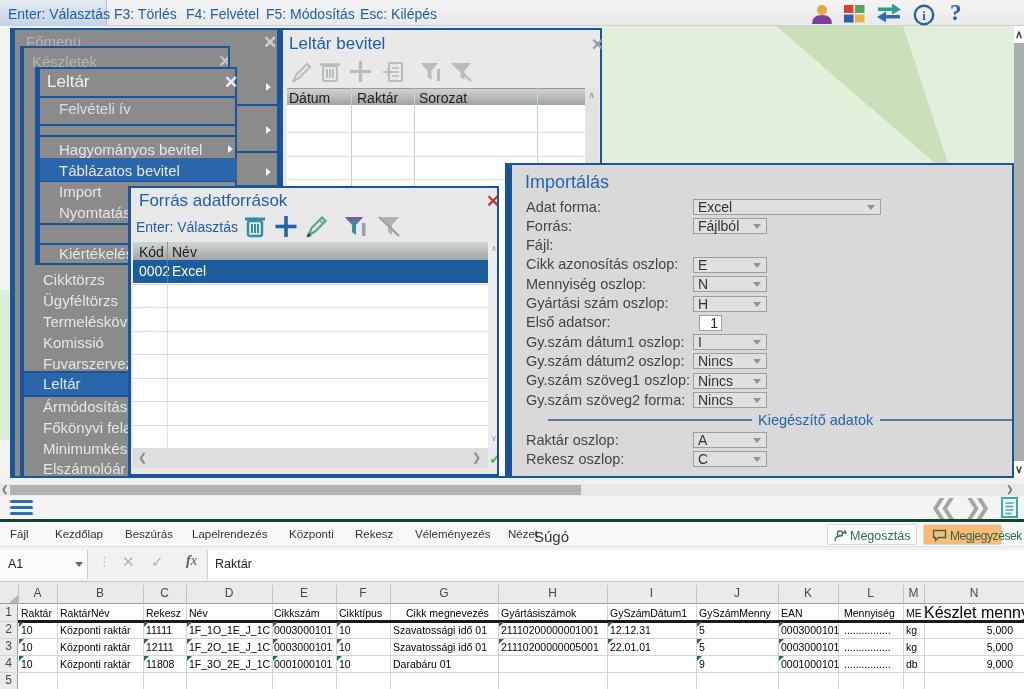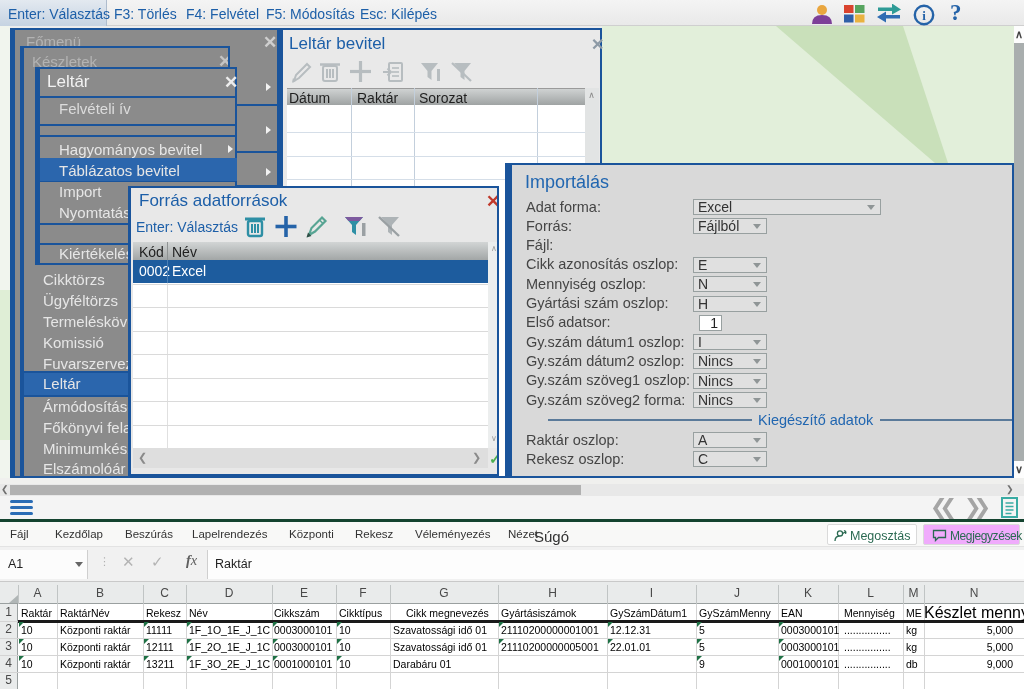--- a/index.html
+++ b/index.html
@@ -282,21 +282,21 @@
 <div class="a" style="left:415px;top:6.5px;font-size:11.5px;color:#333">Véleményezés</div>
 <div class="a" style="left:508px;top:6.5px;font-size:11.5px;color:#333">Nézet</div>
 <div class="a" style="left:534px;top:6.5px;font-size:15px;color:#333">Súgó</div>
 
  <div class="a" style="left:827px;top:2px;width:90px;height:21px;background:#fff;border:1px solid #dadada;border-radius:2px">
    <svg class="a" style="left:6px;top:4px" width="14" height="13" viewBox="0 0 14 13">
         <path d="M1 12 Q1 7 6 7 M6 7 A2.6 2.6 0 1 0 6 1.8 A2.6 2.6 0 0 0 6 7 M8 5 L12 2.5 M12 2.5 L10 1.5 M12 2.5 L11.5 4.8" fill="none" stroke="#2b6a52" stroke-width="1.3"></path>
       </svg>
    <div class="a" style="left:22px;top:4px;font-size:12.5px;color:#2b6a52">Megosztás</div>
  </div>
- <div class="a" style="left:923px;top:2px;width:97px;height:21px;background:#f0abfc;border:1px solid #dadada;border-radius:2px">
+ <div class="a" style="left:923px;top:2px;width:79px;height:21px;background:#fdba74;border:1px solid #dadada;border-radius:2px">
    <svg class="a" style="left:8px;top:4px" width="15" height="13" viewBox="0 0 15 13">
         <path d="M1.5 1.5 L13.5 1.5 L13.5 8.5 L6.5 8.5 L3.5 11.5 L3.5 8.5 L1.5 8.5 Z" fill="none" stroke="#2b6a52" stroke-width="1.3"></path>
       </svg>
    <div class="a" style="left:26px;top:4px;font-size:12px;letter-spacing:-0.4px;color:#2b6a52">Megjegyzések</div>
  </div>
 </div>
 <div class="a" style="left:0;top:547px;width:1024px;height:34.5px;background:#f1f1f1;border-bottom:1px solid #c9c9c9">
  <div class="a" style="left:0;top:3px;width:88px;height:29px;background:#fcfcfc;border-right:1px solid #cfcfcf">
   <div class="a" style="left:8px;top:7px;font-size:12.5px;color:#222">A1</div>
   <div class="a" style="left:75px;top:12px;width:0;height:0;border-top:5px solid #666;border-left:4px solid transparent;border-right:4px solid transparent"></div>
@@ -404,21 +404,21 @@
     <div class="a" style="left:393px;top:35.0px;font-size:10.5px;color:#000;line-height:16px;white-space:nowrap">Szavatossági idő 01</div>
     <div class="a" style="left:501px;top:35.0px;font-size:10.5px;color:#000;line-height:16px;white-space:nowrap">21110200000005001</div>
     <div class="a" style="left:610px;top:35.0px;font-size:10.5px;color:#000;line-height:16px;white-space:nowrap">22.01.01</div>
     <div class="a" style="left:699px;top:35.0px;font-size:10.5px;color:#000;line-height:16px;white-space:nowrap">5</div>
     <div class="a" style="left:781px;top:35.0px;font-size:10.5px;color:#000;line-height:16px;white-space:nowrap">0003000101</div>
     <div class="a" style="left:844px;top:35.0px;font-size:10.5px;color:#000;line-height:16px;white-space:nowrap">................</div>
     <div class="a" style="left:906px;top:35.0px;font-size:10.5px;color:#000;line-height:16px;white-space:nowrap">kg</div>
     <div class="a" style="left:924px;top:35.0px;width:100px;height:16px;font-size:10.5px;color:#000;text-align:right;padding-right:11px;line-height:16px;white-space:nowrap">5,000</div>
     <div class="a" style="left:21px;top:52.0px;font-size:10.5px;color:#000;line-height:16px;white-space:nowrap">10</div>
     <div class="a" style="left:60px;top:52.0px;font-size:10.5px;color:#000;line-height:16px;white-space:nowrap">Központi raktár</div>
-    <div class="a" style="left:146px;top:52.0px;font-size:10.5px;color:#000;line-height:16px;white-space:nowrap">13211</div>
+    <div class="a" style="left:146px;top:52.0px;font-size:10.5px;color:#000;line-height:16px;white-space:nowrap">11808</div>
     <div class="a" style="left:189px;top:52.0px;font-size:10.5px;color:#000;line-height:16px;white-space:nowrap">1F_3O_2E_J_1C</div>
     <div class="a" style="left:274px;top:52.0px;font-size:10.5px;color:#000;line-height:16px;white-space:nowrap">0001000101</div>
     <div class="a" style="left:339px;top:52.0px;font-size:10.5px;color:#000;line-height:16px;white-space:nowrap">10</div>
     <div class="a" style="left:393px;top:52.0px;font-size:10.5px;color:#000;line-height:16px;white-space:nowrap">Darabáru 01</div>
     <div class="a" style="left:699px;top:52.0px;font-size:10.5px;color:#000;line-height:16px;white-space:nowrap">9</div>
     <div class="a" style="left:781px;top:52.0px;font-size:10.5px;color:#000;line-height:16px;white-space:nowrap">0001000101</div>
     <div class="a" style="left:844px;top:52.0px;font-size:10.5px;color:#000;line-height:16px;white-space:nowrap">................</div>
     <div class="a" style="left:906px;top:52.0px;font-size:10.5px;color:#000;line-height:16px;white-space:nowrap">db</div>
     <div class="a" style="left:924px;top:52.0px;width:100px;height:16px;font-size:10.5px;color:#000;text-align:right;padding-right:11px;line-height:16px;white-space:nowrap">9,000</div>
     <div class="a" style="left:273px;top:35px;width:0;height:0;border-top:5px solid #1e7145;border-right:5px solid transparent"></div>

